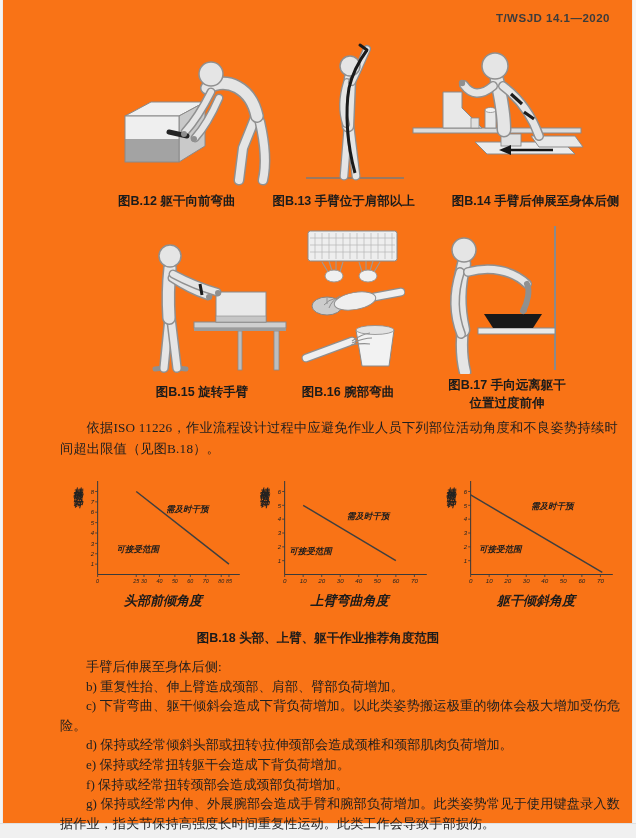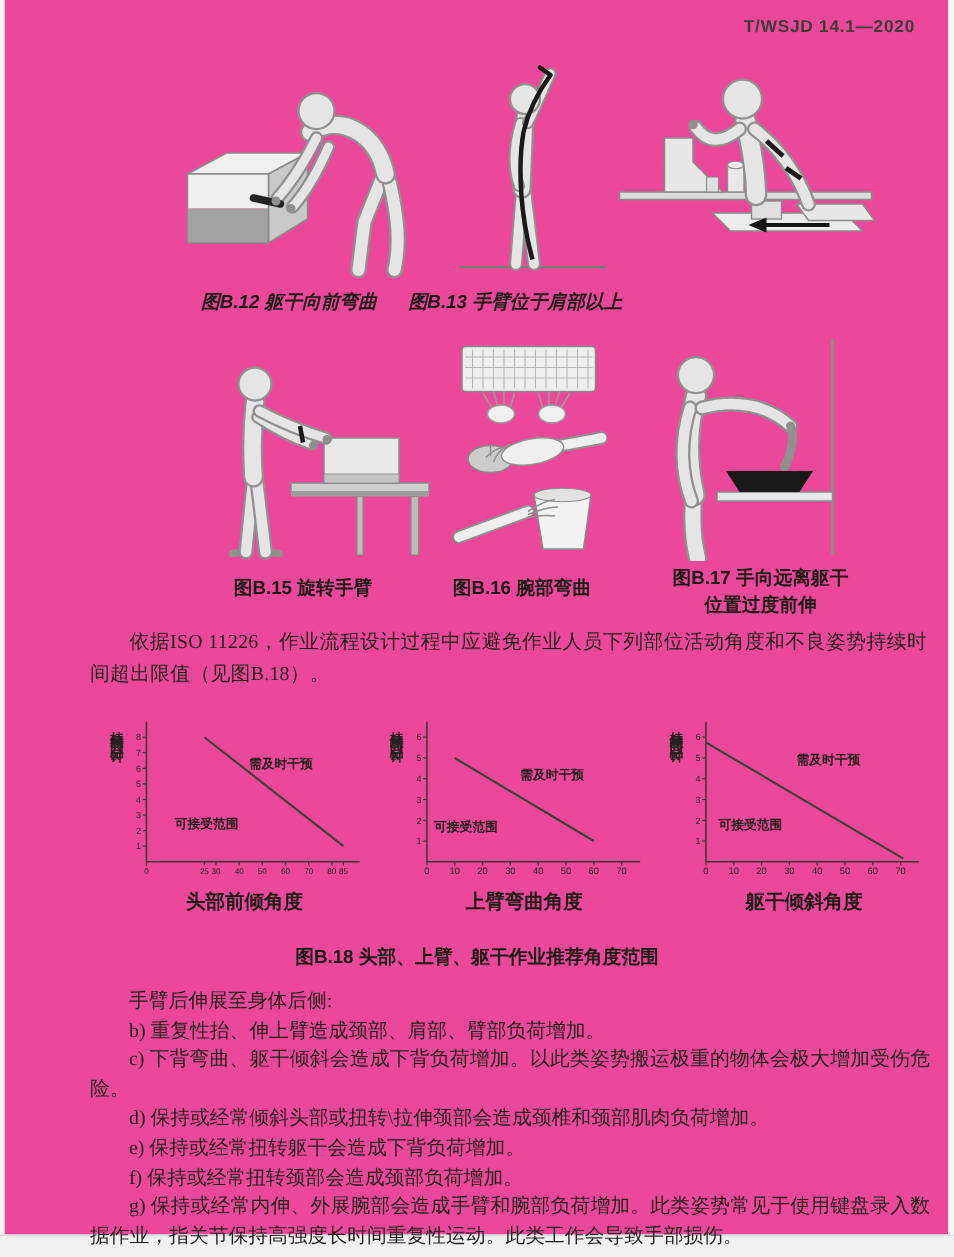--- a/index.html
+++ b/index.html
@@ -1,30 +1,30 @@
 <!DOCTYPE html>
 <html><head>
 <meta charset="utf-8">
 <style>
   html,body{margin:0;padding:0;background:#ffffff;}
-  .page{position:relative;width:636px;height:838px;background:#ec4899;overflow:hidden;
+  .page{position:relative;width:636px;height:838px;background:#f97316;overflow:hidden;
         font-family:"Liberation Serif","DejaVu Serif",serif;color:#1f1f1f;}
   .edge-left{position:absolute;left:0;top:0;bottom:0;width:2px;background:#f4f4f4;border-right:1px solid #ececec;}
   .edge-right{position:absolute;right:0;top:0;bottom:0;width:3px;background:#f6f6f6;border-left:1px solid #ececec;}
   .bottom-strip{position:absolute;left:0;right:0;bottom:0;height:14px;background:#f0f0f0;border-top:1px solid #e0e0e0;}
   .doc-header{position:absolute;top:12px;right:26px;font-family:"Liberation Sans","DejaVu Sans",sans-serif;
         font-weight:bold;font-size:11.5px;color:#3c3c3c;letter-spacing:0.5px;}
   .fig{position:absolute;}
-  .cap-row1{position:absolute;top:193px;left:134px;display:flex;gap:21px;
-        font-family:"Liberation Sans","DejaVu Sans",sans-serif;font-weight:bold;font-size:12.5px;color:#1b1b1b;font-style:italic;}
+  .cap-row1{position:absolute;top:193px;left:118px;display:flex;gap:37px;
+        font-family:"Liberation Sans","DejaVu Sans",sans-serif;font-weight:bold;font-size:12.5px;color:#1b1b1b;}
   .cap{font-family:"Liberation Sans","DejaVu Sans",sans-serif;font-weight:bold;font-size:12.5px;color:#1b1b1b;}
   .cap-abs{position:absolute;text-align:center;}
   .para{position:absolute;top:417px;left:60px;width:558px;font-size:13.2px;line-height:21px;
         text-indent:2em;letter-spacing:0.2px;text-align:justify;}
-  .charts-row{position:absolute;top:478px;left:70px;width:545px;display:flex;justify-content:space-between;}
+  .charts-row{position:absolute;top:478px;left:70px;width:545px;display:flex;justify-content:space-between;font-style:italic;}
   .chart-block{display:flex;align-items:flex-start;}
   .ylab{writing-mode:vertical-rl;font-family:"Liberation Sans","DejaVu Sans",sans-serif;font-weight:bold;
         font-size:9px;letter-spacing:2px;color:#222;height:102px;margin-top:2px;width:14px;}
   .plotcol{display:flex;flex-direction:column;align-items:center;}
   .plotcol svg{width:158px;height:110px;}
   .xlab{font-family:"Liberation Sans","DejaVu Sans",sans-serif;font-weight:bold;font-size:13px;color:#1b1b1b;margin-top:4px;}
   .cap-b18{position:absolute;top:630px;left:0;right:0;text-align:center;
         font-family:"Liberation Sans","DejaVu Sans",sans-serif;font-weight:bold;font-size:12.5px;color:#1b1b1b;}
   .list{position:absolute;top:657px;left:60px;width:560px;font-size:13.2px;line-height:19.6px;text-align:justify;}
   .list div{text-indent:26px;}
@@ -111,20 +111,21 @@
       <path d="M119,72 L129,79" stroke="#1c1c1c" stroke-width="3.2"></path>
       <circle class="head" cx="90" cy="26" r="13"></circle>
     </g>
     <line x1="148" y1="110" x2="102" y2="110" stroke="#161616" stroke-width="2.6"></line>
     <path d="M106,105 L94,110 L106,115 Z" fill="#161616"></path>
   </svg>
 
   <div class="cap-row1">
     <span class="cap">图B.12 躯干向前弯曲</span>
     <span class="cap">图B.13 手臂位于肩部以上</span>
+    <span class="cap">图B.14 手臂后伸展至身体后侧</span>
   </div>
 
   <svg class="fig" style="left:118px;top:228px;" width="175" height="148" viewBox="0 0 175 148">
     <rect x="120" y="103" width="4" height="39" fill="#bdbdbd" stroke="#8a8a8a" stroke-width="0.8"></rect>
     <rect x="156" y="103" width="5" height="39" fill="#bdbdbd" stroke="#8a8a8a" stroke-width="0.8"></rect>
     <rect x="76" y="94" width="92" height="6" fill="#cfcfcf" stroke="#8a8a8a" stroke-width="1"></rect>
     <rect x="76" y="100" width="92" height="3" fill="#9c9c9c"></rect>
     <rect x="98" y="64" width="50" height="30" fill="#e9e9e9" stroke="#8a8a8a" stroke-width="1"></rect>
     <rect x="98" y="88" width="50" height="6" fill="#c6c6c6" stroke="#8a8a8a" stroke-width="0.6"></rect>
     <g>

